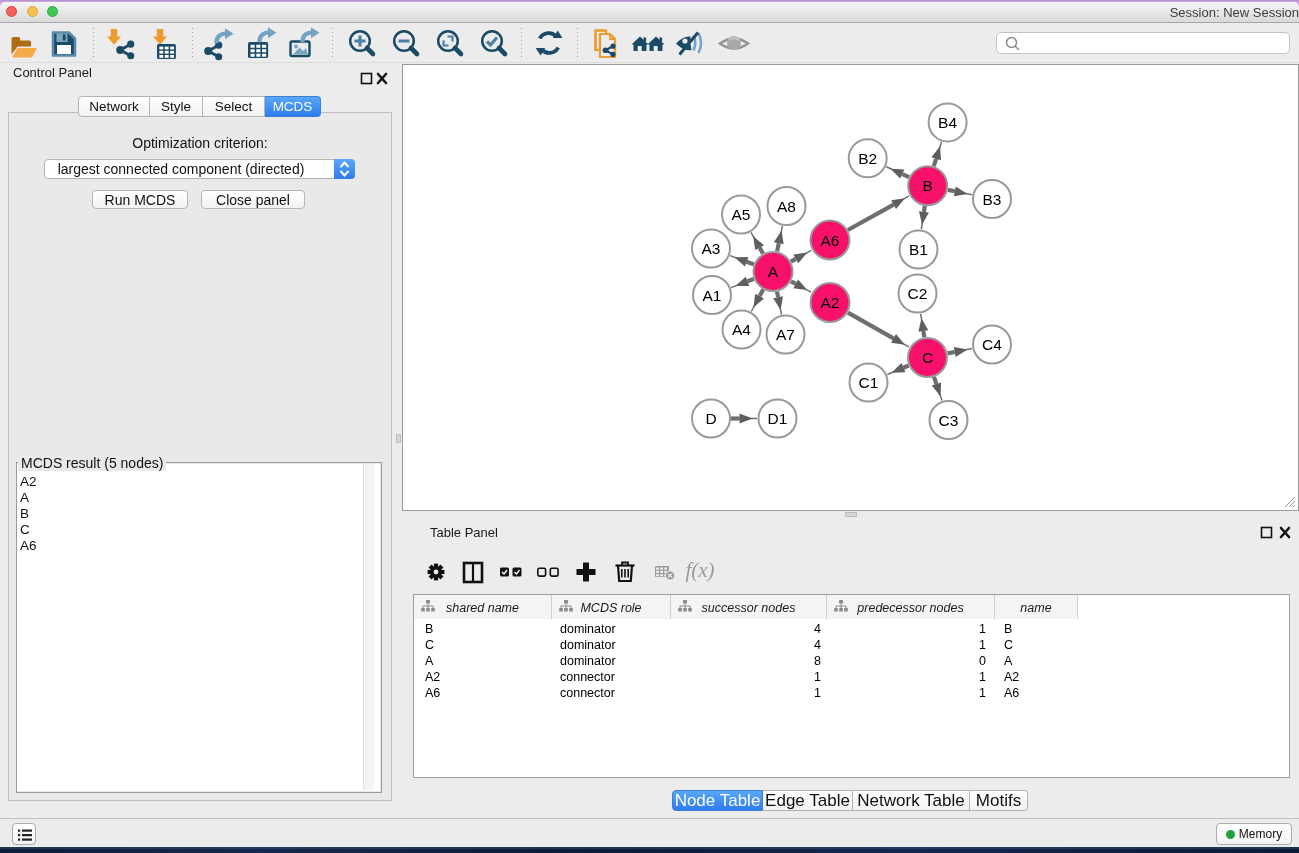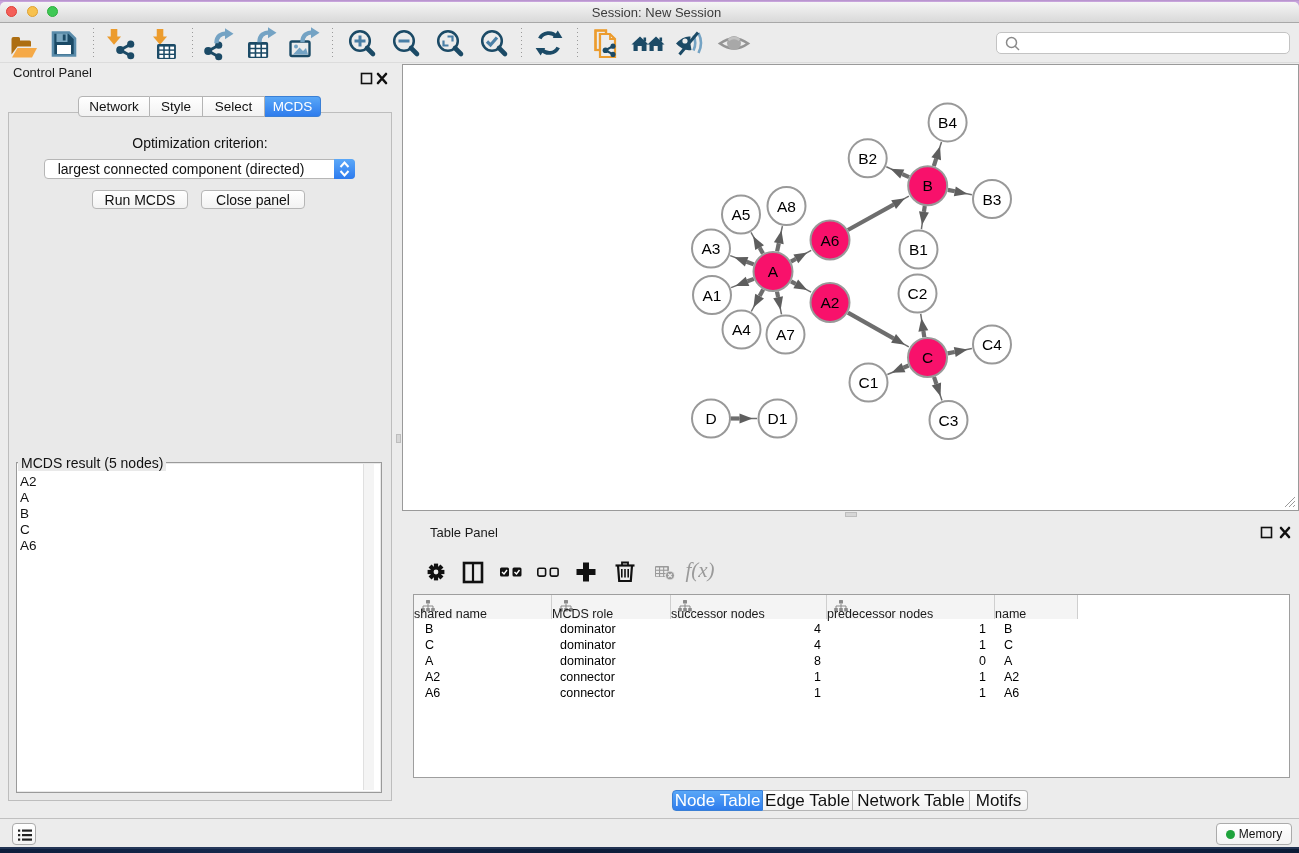--- a/index.html
+++ b/index.html
@@ -8,21 +8,21 @@
 .abs { position:absolute; }
 
 
 #wall-top { left:0; top:0; width:1299px; height:10px; background:#c7a3db; }
 #wall-top::after { content:""; position:absolute; left:0; top:0; width:100%; height:1px; background:#b995cf; }
 
 
 #titlebar { left:0; top:2px; width:1299px; height:21px;
   background:linear-gradient(#f5f5f5,#d9d9d9); border-bottom:1px solid #a8a8a8;
   border-radius:5px 5px 0 0;}
-#titlebar .title { position:absolute; left:0; right:0; top:3px; text-align:center;
+#titlebar .title { position:absolute; left:0; right:0; top:3px; text-align:right;
   font-size:13px; color:#3c3c3c;padding-left:14px; }
 .tl { position:absolute; border-radius:50%; width:11px; height:11px; top:4px; }
 .tl.red { background:#f4605a; border:1px solid #df4038; left:6px; }
 .tl.yel { background:#f7c14e; border:1px solid #dfa133; left:26.5px; }
 .tl.grn { background:#3fc855; border:1px solid #2fae3f; left:47px; }
 
 
 #toolbar { left:0; top:24px; width:1299px; height:39px; background:#ececec; border-bottom:1px solid #dcdcdc; }
 .tsep { position:absolute; top:4px; height:32px; width:1px;
   background-image:repeating-linear-gradient(#9a9a9a 0 1px, transparent 1px 4px); }
@@ -72,21 +72,21 @@
 #nw-titlebar .tl.yel { left:32px; }
 #nw-titlebar .tl.grn { left:52px; }
 
 
 #tp-title { left:430px; top:525px; font-size:13px; color:#1a1a1a; }
 #tp-toolbar { left:413px; top:548px; width:877px; height:46px; background:#ececec; }
 #tp-table { left:413px; top:594px; width:877px; height:184px; background:#fff;
   border:1px solid #9e9e9e; }
 .th { position:absolute; top:0; height:24px; background:#f4f4f4;
   border-right:1px solid #cfcfcf; font-size:12.5px; color:#1a1a1a; }
-.th .lbl { position:absolute; left:0; right:0; top:12px; text-align:left; }
+.th .lbl { position:absolute; left:0; right:0; top:6px; text-align:center;font-style:italic; }
 .trow { position:absolute; left:1px; width:873px; height:16px; font-size:12.5px; color:#000; }
 .trow span { position:absolute; top:1px; }
 
 
 #bt-tabs { left:672px; top:790px; }
 
 
 #statusbar { left:0; top:818px; width:1299px; height:29px; background:#ececec;
   border-top:1px solid #c0c0c0; }
 .sq-btn { position:absolute; background:linear-gradient(#ffffff,#f3f3f3);

